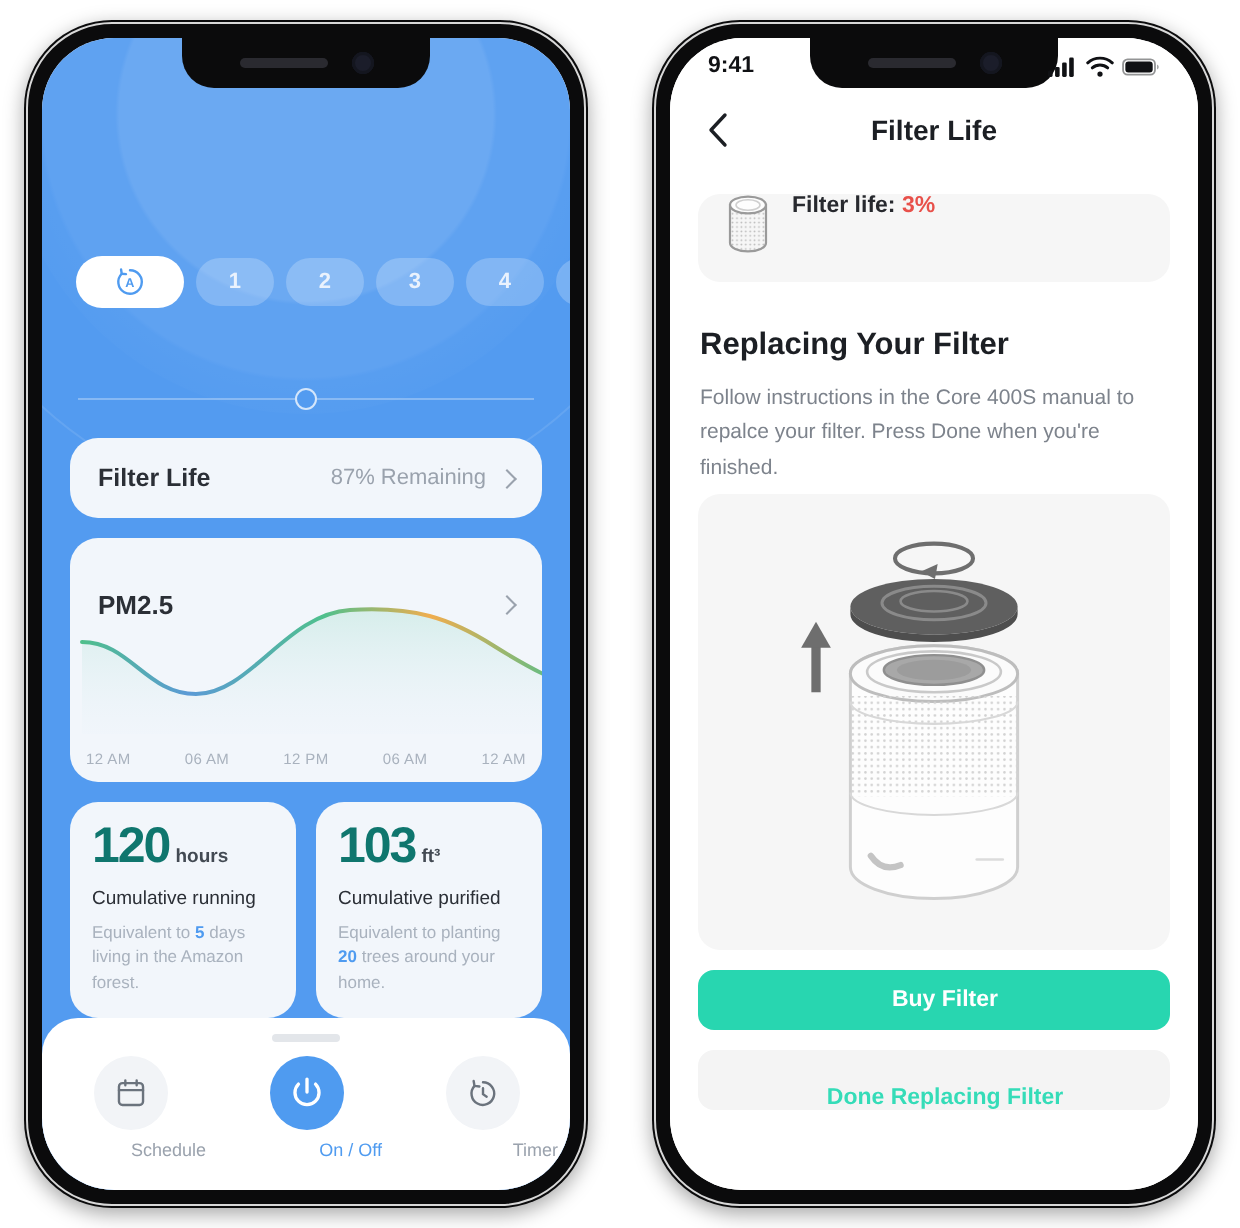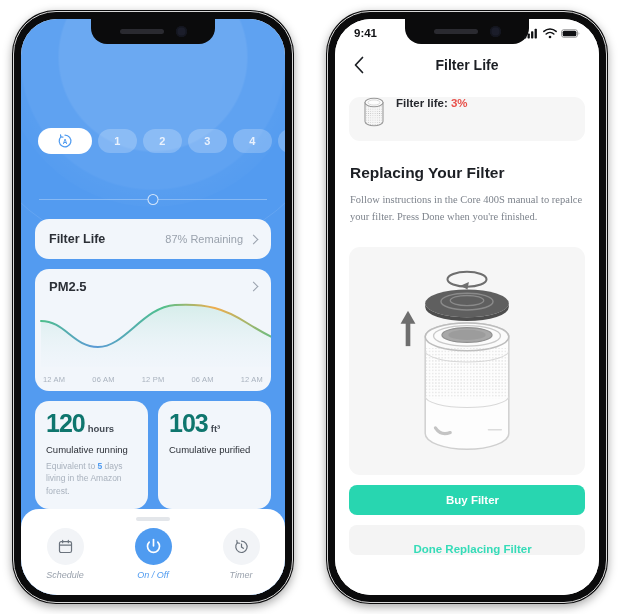--- a/index.html
+++ b/index.html
@@ -203,21 +203,21 @@
   .card.pm {
     top: 250px;
     height: 122px;
     overflow: hidden;
     padding: 0;
   }
   .pm-head {
     display: flex;
     align-items: center;
     justify-content: space-between;
-    padding: 10px 14px 0 14px;
+    padding: 26px 14px 0 14px;
   }
   .pm-head .t { font-size: 13px; font-weight: bold; color: #2b2f36; }
   .pm-chart {
     position: absolute;
     left: 0; right: 0;
     top: 28px;
     height: 70px;
   }
   .pm-axis {
     position: absolute;
@@ -287,21 +287,21 @@
     border-radius: 2px;
     background: #e3e6ea;
     margin: 8px auto 0 auto;
   }
   .tabs {
     display: flex;
     justify-content: space-around;
     align-items: flex-start;
     margin-top: 7px;
   }
-  .tab { width: 76px; text-align: center; font-style: italic; }
+  .tab { width: 76px; text-align: right; }
   .tab .circ {
     width: 37px; height: 37px;
     border-radius: 50%;
     background: #f2f4f7;
     margin: 0 auto;
     display: flex; align-items: center; justify-content: center;
   }
   .tab.on .circ { background: #4f9bf0; }
   .tab .tl {
     font-size: 9px;
@@ -368,21 +368,20 @@
     font-size: 15.5px;
     font-weight: bold;
     color: #1c1f24;
   }
   .body {
     position: absolute;
     top: 172px; left: 15px; right: 15px;
     font-size: 10.5px;
     color: #7d838c;
     line-height: 1.65;
-    font-family: Liberation Serif, serif;
   }
 
   .illus {
     position: absolute;
     top: 228px; left: 14px; right: 14px;
     height: 228px;
     background: #f6f6f6;
     border-radius: 11px;
   }
 
@@ -487,20 +486,21 @@
             <span class="num">120</span><span class="unit">hours</span>
           </div>
           <div class="cap">Cumulative running</div>
           <div class="sub"><span>Equivalent to </span><b>5</b><span> days living in the Amazon forest.</span></div>
         </div>
         <div class="stat">
           <div>
             <span class="num">103</span><span class="unit">ft³</span>
           </div>
           <div class="cap">Cumulative purified</div>
+          <div class="sub"><span>Equivalent to planting </span><b>20</b><span> trees around your home.</span></div>
         </div>
       </div>
 
       <div class="sheet">
         <div class="grabber"></div>
         <div class="tabs">
           <div class="tab">
             <div class="circ">
               <svg width="17" height="17" viewBox="0 0 24 24">
                 <rect x="3.5" y="5" width="17" height="15.5" rx="2.5" fill="none" stroke="#6b737d" stroke-width="1.7"></rect>

